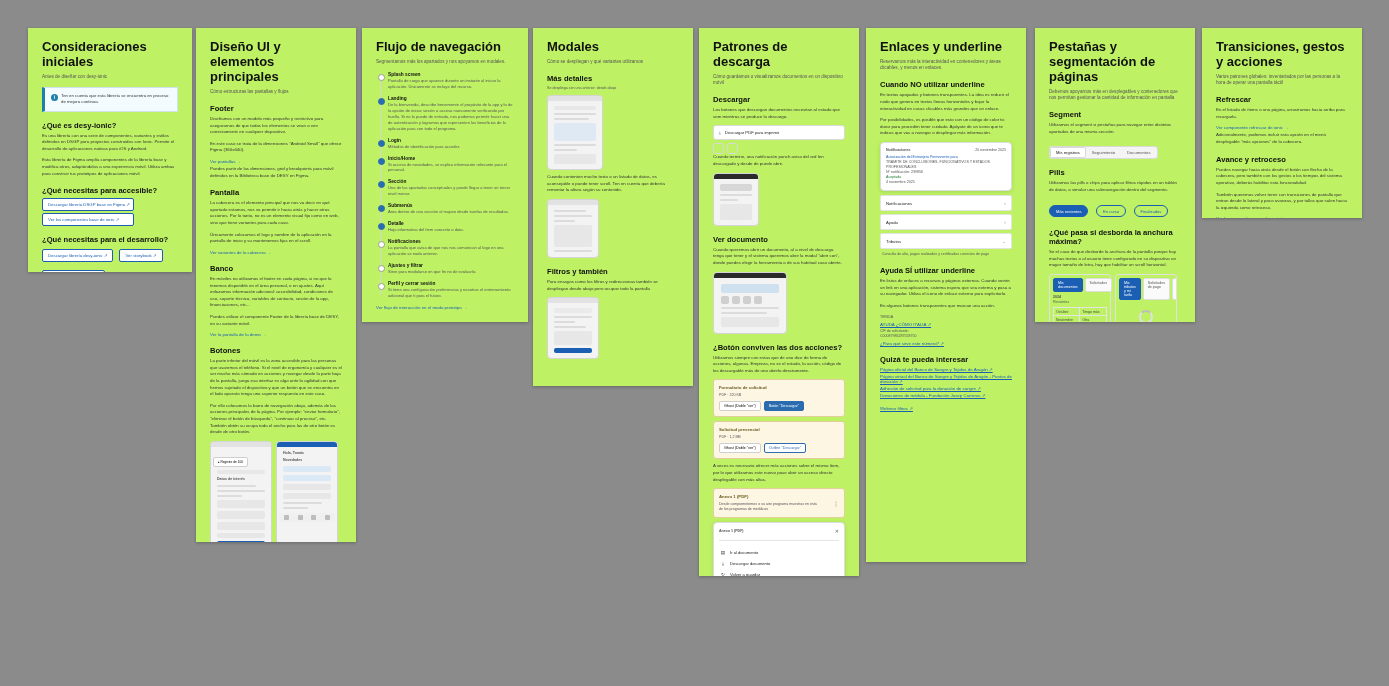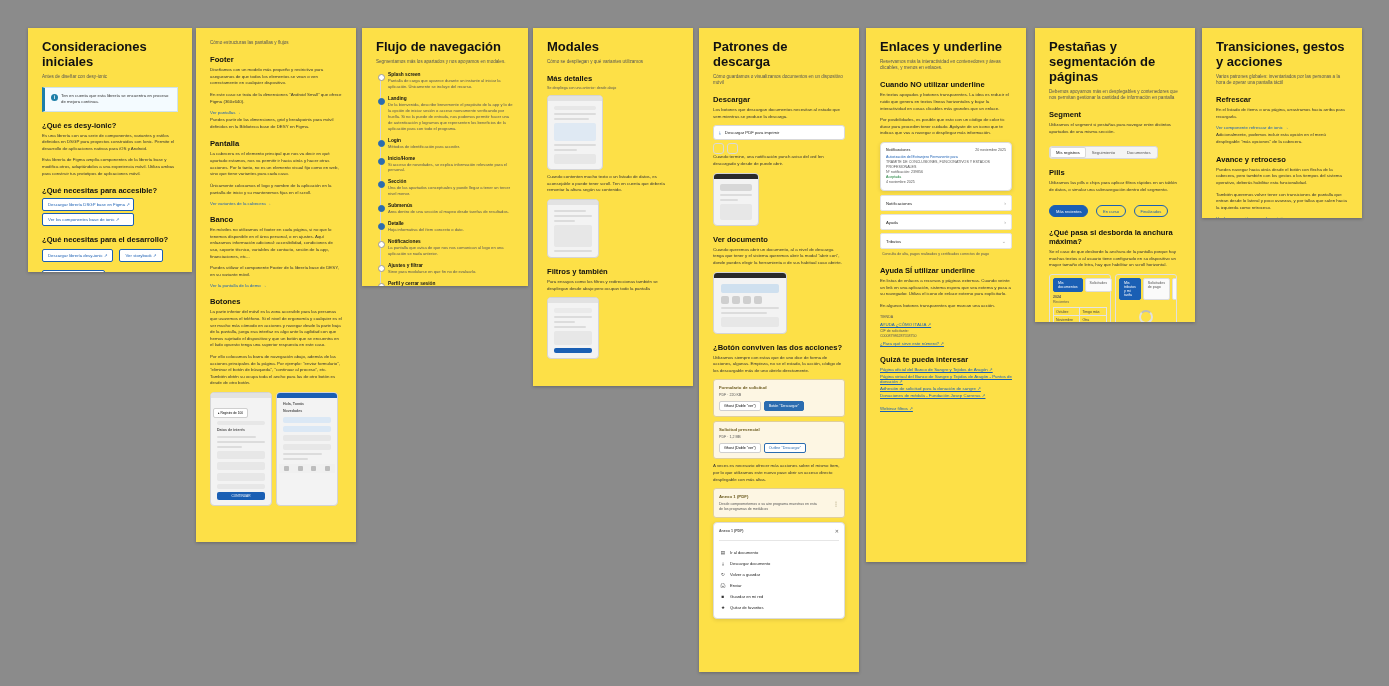--- a/index.html
+++ b/index.html
@@ -7,21 +7,21 @@
   body {
     width: 1389px; height: 686px;
     background: #8b8b8b;
     font-family: "Liberation Sans", sans-serif;
     overflow: hidden;
     position: relative;
   }
   .board { position:absolute; inset:0; }
   .card {
     position: absolute;
-    background: #fde047;
+    background: #bef264;
     box-shadow: 0 1px 3px rgba(0,0,0,.25);
     overflow: hidden;
   }
   .pad { padding: 12px 14px; }
   h1.t {
     font-size: 13px; line-height: 1.15; margin: 0 0 4px 0; color: #111;
     font-weight: bold;
   }
   .sub { font-size: 4.6px; color: #555; line-height: 1.35; margin-bottom: 7px; }
   h2.s { font-size: 7.6px; margin: 9px 0 3px 0; color: #111; font-weight: bold; }
@@ -153,20 +153,21 @@
       <div class="row">
         <a class="btn">Descargar librería desy-ionic ↗</a>
         <a class="btn">Ver storybook ↗</a>
       </div>
       <a class="btn">Documentación de ionic ↗</a>
     </div>
   </div>
 
   <div class="card" style="left:196px; top:28px; width:160px; height:514px;">
     <div class="pad">
+      <h1 class="t">Diseño UI y elementos principales</h1>
       <div class="sub">Cómo estructuras las pantallas y flujos</div>
 
       <h2 class="s">Footer</h2>
       <p class="b">Diseñamos con un modelo más pequeño y restrictivo para asegurarnos de que todos los elementos se vean o ven correctamente en cualquier dispositivo.</p>
       <p class="b">En este caso se trata de la dimensiones "Android Small" que ofrece Figma (360x640).</p>
       <a class="lnk">Ver pantallas →</a>
       <p class="b">Puedes partir de las dimensiones, grid y breakpoints para móvil definidos en la Biblioteca base de DESY en Figma.</p>
 
       <h2 class="s">Pantalla</h2>
       <p class="b">La cabecera es el elemento principal que nos va decir en qué apartado estamos, nos va permitir ir hacia atrás y hacer otras acciones. Por lo tanto, no es un elemento visual fijo como en web, sino que tiene variantes para cada caso.</p>
@@ -217,21 +218,21 @@
               <span style="width:5px;height:5px;background:#bdbdbd;border-radius:1px;display:inline-block;"></span>
               <span style="width:5px;height:5px;background:#bdbdbd;border-radius:1px;display:inline-block;"></span>
               <span style="width:5px;height:5px;background:#bdbdbd;border-radius:1px;display:inline-block;"></span>
             </div>
           </div>
         </div>
       </div>
     </div>
   </div>
 
-  <div class="card" style="left:362px; top:28px; width:166px; height:258px;">
+  <div class="card" style="left:362px; top:28px; width:166px; height:294px;">
     <div class="pad">
       <h1 class="t">Flujo de navegación</h1>
       <div class="sub">Segmentamos más los apartados y nos apoyamos en modales.</div>
 
       <div class="tl">
         <div class="it">
           <div class="hd">Splash screen</div>
           <div class="dx">Pantalla de carga que aparece durante un instante al iniciar la aplicación. Únicamente se incluye del recurso.</div>
         </div>
         <div class="it on">
@@ -320,21 +321,21 @@
           <div class="ph-line"></div>
           <div class="ph-line s"></div>
           <div class="ph-line m"></div>
           <div class="ph-block" style="height:14px;"></div>
           <div class="ph-block" style="height:5px; background:#1a5fb4;"></div>
         </div>
       </div>
     </div>
   </div>
 
-  <div class="card" style="left:699px; top:28px; width:160px; height:644px;">
+  <div class="card" style="left:699px; top:28px; width:160px; height:548px;">
     <div class="pad">
       <h1 class="t">Patrones de descarga</h1>
       <div class="sub">Cómo guardamos o visualizamos documentos en un dispositivo móvil</div>
 
       <h2 class="s">Descargar</h2>
       <p class="b">Los botones que descargan documentos necesitan al estado que sem mientras se produce la descarga.</p>
 
       <div class="dlbar">
         <span style="color:#1a5fb4;">⤓</span>
         <span>Descargar PDF para imprimir</span>

